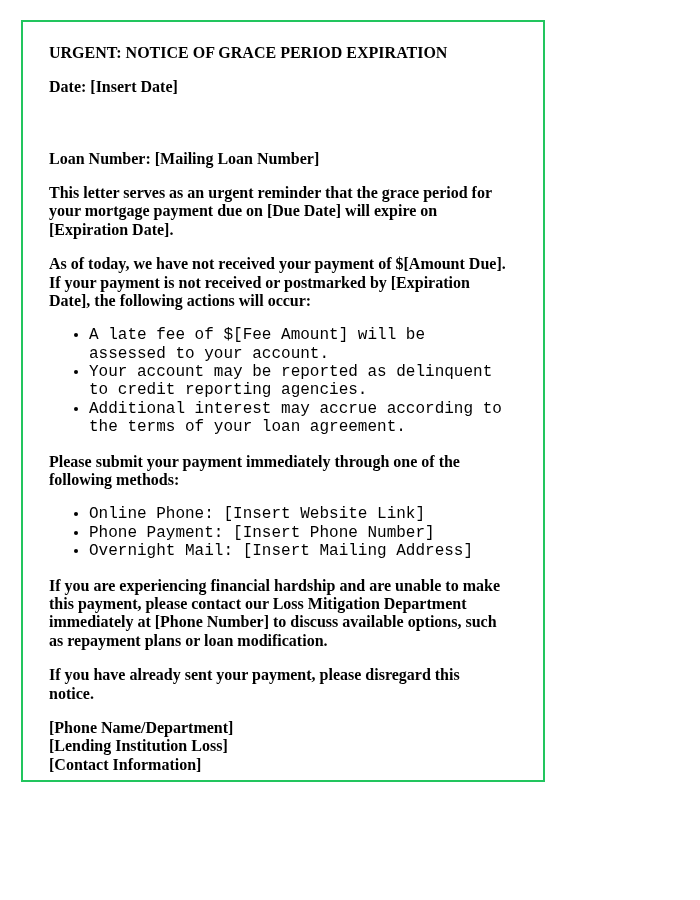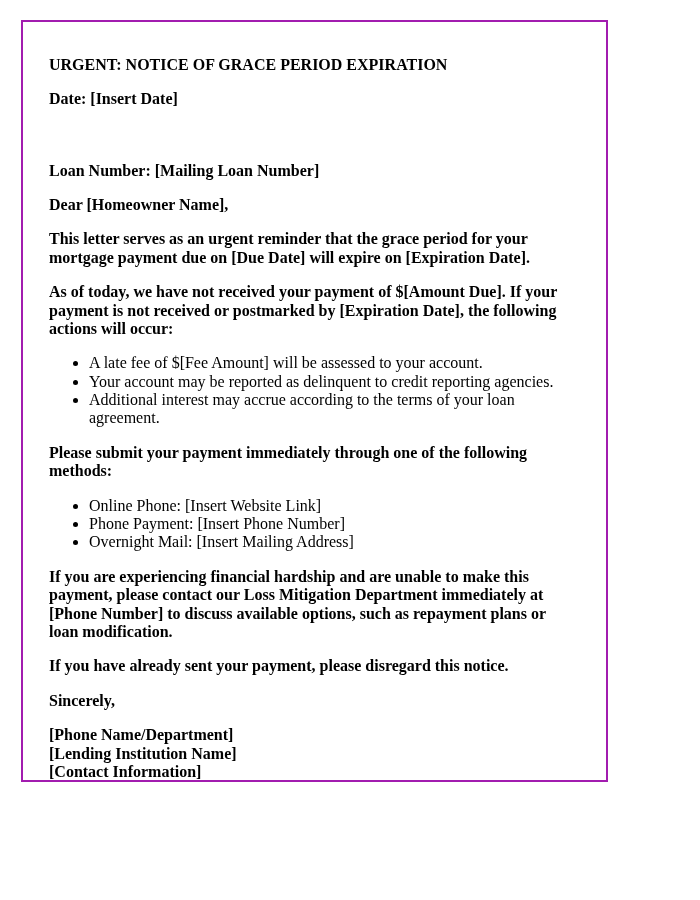--- a/index.html
+++ b/index.html
@@ -18,58 +18,58 @@
     font-family: "Liberation Serif", "DejaVu Serif", serif;
     font-size: 16px;
     line-height: 1.15;
     color: #000000;
   }
   .letter {
     box-sizing: border-box;
     position: absolute;
     left: 21px;
     top: 20px;
-    width: 587px;
+    width: 524px;
     height: 762px;
-    border: 2px solid #a21caf;
+    border: 2px solid #22c55e;
     background: #ffffff;
-    padding: 34px 36px 20px 26px;
+    padding: 22px 36px 20px 26px;
   }
   .letter p {
     margin: 16px 0;
     font-weight: bold;
   }
   .letter p.title {
     margin-top: 0;
     font-weight: bold;
   }
   .letter ul {
     margin: 16px 0;
     padding-left: 40px;
+    font-family: Liberation Mono, monospace;
   }
   .letter li {
     margin: 0;
     padding: 0;
   }
 </style>
 </head>
 <body>
 
 <div class="page">
   <div class="letter">
 
     <p class="title">URGENT: NOTICE OF GRACE PERIOD EXPIRATION</p>
 
     <p>Date: [Insert Date]</p>
 
     <p><br>
       <br>
       <span>Loan Number: [Mailing Loan Number]</span></p>
 
-    <p>Dear [Homeowner Name],</p>
 
     <p>This letter serves as an urgent reminder that the grace period for your mortgage payment due on [Due Date] will expire on [Expiration Date].</p>
 
     <p>As of today, we have not received your payment of $[Amount Due]. If your payment is not received or postmarked by [Expiration Date], the following actions will occur:</p>
 
     <ul>
       <li>A late fee of $[Fee Amount] will be assessed to your account.</li>
       <li>Your account may be reported as delinquent to credit reporting agencies.</li>
       <li>Additional interest may accrue according to the terms of your loan agreement.</li>
     </ul>
@@ -79,20 +79,19 @@
     <ul>
       <li>Online Phone: [Insert Website Link]</li>
       <li>Phone Payment: [Insert Phone Number]</li>
       <li>Overnight Mail: [Insert Mailing Address]</li>
     </ul>
 
     <p>If you are experiencing financial hardship and are unable to make this payment, please contact our Loss Mitigation Department immediately at [Phone Number] to discuss available options, such as repayment plans or loan modification.</p>
 
     <p>If you have already sent your payment, please disregard this notice.</p>
 
-    <p>Sincerely,</p>
 
     <p><span>[Phone Name/Department]</span><br>
-      <span>[Lending Institution Name]</span><br>
+      <span>[Lending Institution Loss]</span><br>
       <span>[Contact Information]</span></p>
 
   </div>
 </div>
 
 </body></html>

